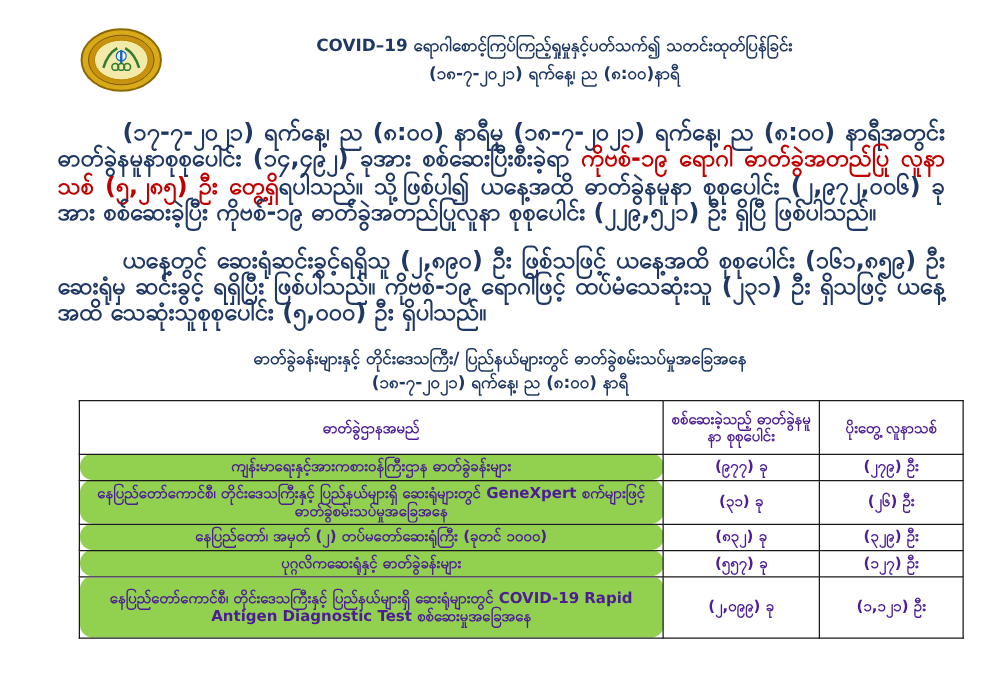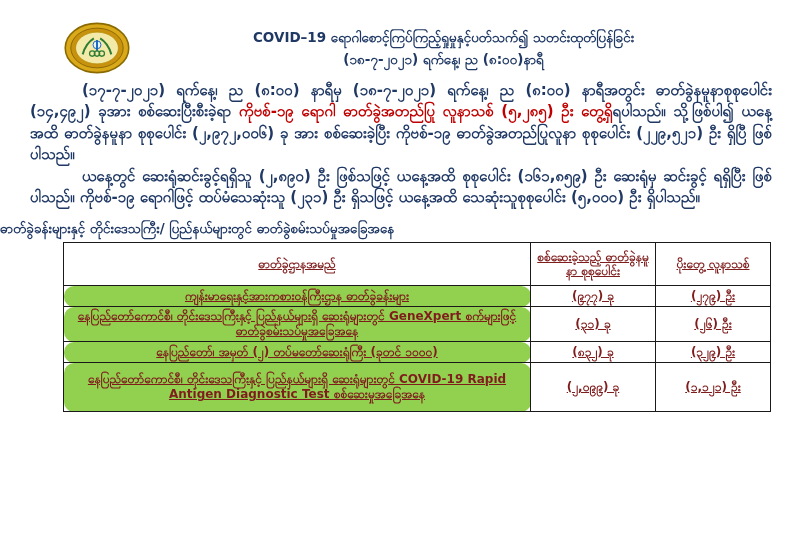--- a/index.html
+++ b/index.html
@@ -20,50 +20,49 @@
   .seal{width:80px;height:54px;flex:0 0 auto;}
   .header-titles{
     flex:1;text-align:center;
     font-weight:700;font-size:13.5px;line-height:22px;
     padding-right:20px;
   }
 
   
   .body-text{padding:4px 28px 0 30px;}
   .para{
-    margin:0;
-    font-size:15px;line-height:21.4px;
+    margin:16px;
+    font-size:19px;line-height:21.4px;
     font-weight:600;
     text-align:justify;
     text-indent:52px;
   }
   .red{color:#C00000;font-weight:700;}
 
   
   .table-title{
-    font-weight:800;
+    text-align:center;font-weight:800;
     font-size:13.5px;line-height:19px;
     margin-top:11px;
   }
 
   
   table.stats{
     border-collapse:collapse;
     margin:4px 0 0 63px;
     width:707px;
     table-layout:fixed;
   }
   table.stats td{
     border:1.4px solid #1a1a1a;
     font-size:12px;font-weight:700;
     text-align:center;vertical-align:middle;
     padding:1px 5px;line-height:15px;
-    color:#7f1d1d;
+    color:#4c1d95;
     overflow:hidden;
-    text-decoration:underline;
   }
   col.c-name{width:467px;}
   col.c-samples{width:125px;}
   col.c-positive{width:115px;}
   tr.hdr td{height:40px;background:#ffffff;line-height:14px;}
   td.name{background:#92D050;border-radius:10px;}
   td.num{background:#ffffff;}
   tr.r-s td{height:18px;}
   tr.r-m td{height:32px;}
   tr.r-l td{height:46px;}
@@ -93,20 +92,21 @@
     </div>
   </div>
 
   <div class="body-text">
     <p class="para"><span>(၁၇-၇-၂၀၂၁) ရက်နေ့၊ ည (၈:၀၀) နာရီမှ (၁၈-၇-၂၀၂၁) ရက်နေ့၊ ည (၈:၀၀) နာရီအတွင်း ဓာတ်ခွဲနမူနာစုစုပေါင်း (၁၄,၄၉၂) ခုအား စစ်ဆေးပြီးစီးခဲ့ရာ </span><span class="red">ကိုဗစ်-၁၉ ရောဂါ ဓာတ်ခွဲအတည်ပြု လူနာသစ် (၅,၂၈၅) ဦး တွေ့ရှိ</span><span>ရပါသည်။ သို့ဖြစ်ပါ၍ ယနေ့အထိ ဓာတ်ခွဲနမူနာ စုစုပေါင်း (၂,၉၇၂,၀၀၆) ခု အား စစ်ဆေးခဲ့ပြီး ကိုဗစ်-၁၉ ဓာတ်ခွဲအတည်ပြုလူနာ စုစုပေါင်း (၂၂၉,၅၂၁) ဦး ရှိပြီ ဖြစ်ပါသည်။</span></p>
     <p class="para">ယနေ့တွင် ဆေးရုံဆင်းခွင့်ရရှိသူ (၂,၈၉၀) ဦး ဖြစ်သဖြင့် ယနေ့အထိ စုစုပေါင်း (၁၆၁,၈၅၉) ဦး ဆေးရုံမှ ဆင်းခွင့် ရရှိပြီး ဖြစ်ပါသည်။ ကိုဗစ်-၁၉ ရောဂါဖြင့် ထပ်မံသေဆုံးသူ (၂၃၁) ဦး ရှိသဖြင့် ယနေ့အထိ သေဆုံးသူစုစုပေါင်း (၅,၀၀၀) ဦး ရှိပါသည်။</p>
   </div>
 
   <div class="table-title">
     <div>ဓာတ်ခွဲခန်းများနှင့် တိုင်းဒေသကြီး/ ပြည်နယ်များတွင် ဓာတ်ခွဲစမ်းသပ်မှုအခြေအနေ</div>
+    <div>(၁၈-၇-၂၀၂၁) ရက်နေ့၊ ည (၈:၀၀) နာရီ</div>
   </div>
 
   <table class="stats">
     <colgroup>
         <col class="c-name">
         <col class="c-samples">
         <col class="c-positive">
       </colgroup>
     <tbody>
         <tr class="hdr">
@@ -122,20 +122,25 @@
     <tr class="r-m">
       <td class="name">နေပြည်တော်ကောင်စီ၊ တိုင်းဒေသကြီးနှင့် ပြည်နယ်များရှိ ဆေးရုံများတွင် GeneXpert စက်များဖြင့် ဓာတ်ခွဲစမ်းသပ်မှုအခြေအနေ</td>
       <td class="num">(၃၁) ခု</td>
       <td class="num">(၂၆) ဦး</td>
     </tr>
     <tr class="r-s">
       <td class="name">နေပြည်တော်၊ အမှတ် (၂) တပ်မတော်ဆေးရုံကြီး (ခုတင် ၁၀၀၀)</td>
       <td class="num">(၈၃၂) ခု</td>
       <td class="num">(၃၂၉) ဦး</td>
     </tr>
+    <tr class="r-s">
+      <td class="name">ပုဂ္ဂလိကဆေးရုံနှင့် ဓာတ်ခွဲခန်းများ</td>
+      <td class="num">(၅၅၇) ခု</td>
+      <td class="num">(၁၂၇) ဦး</td>
+    </tr>
     <tr class="r-l">
       <td class="name">နေပြည်တော်ကောင်စီ၊ တိုင်းဒေသကြီးနှင့် ပြည်နယ်များရှိ ဆေးရုံများတွင် COVID-19 Rapid Antigen Diagnostic Test စစ်ဆေးမှုအခြေအနေ</td>
       <td class="num">(၂,၀၉၉) ခု</td>
       <td class="num">(၁,၁၂၁) ဦး</td>
     </tr>
   </tbody>
     </table>
 
 </div>
 

